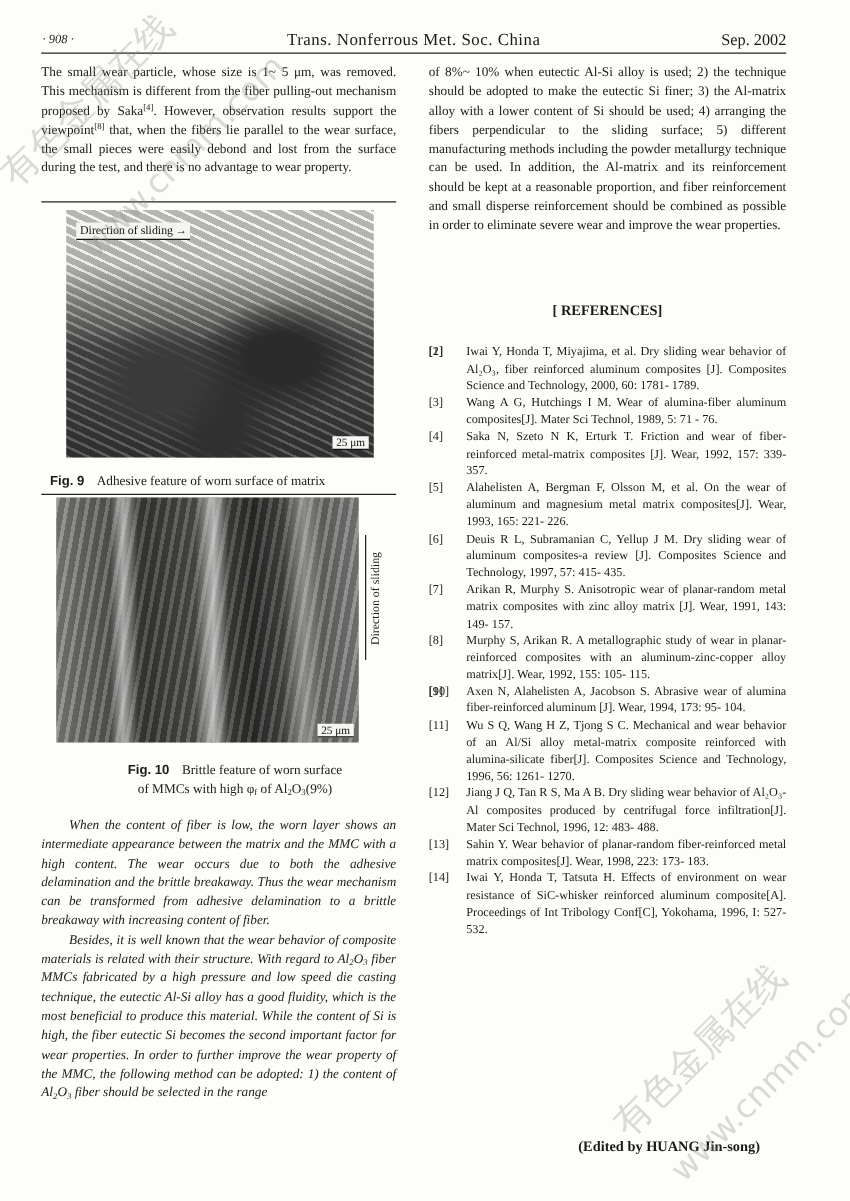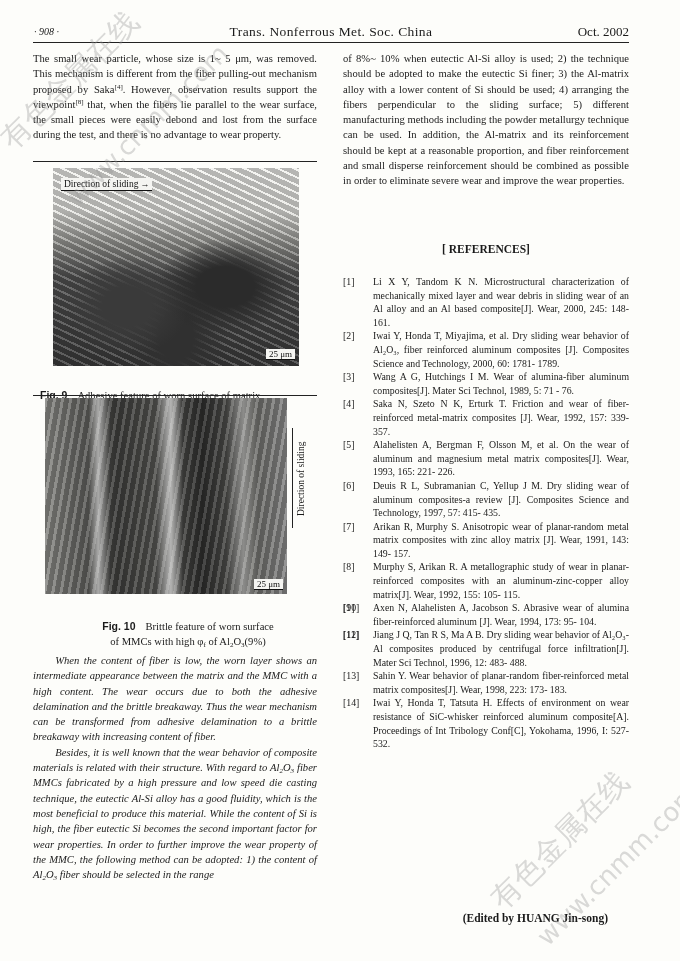--- a/index.html
+++ b/index.html
@@ -35,39 +35,39 @@
   }
   .dirlabel { position:absolute; font-size:9.5px; color:#111; }
   .d9 { left:8px; top:10px; background:#f4f4f1; padding:1px 3px; border-bottom:1px solid #111; }
   .d9::after { content:"→"; font-size:9px; margin-left:2px; }
   .scale { position:absolute; background:#f5f5f2; font-size:9px; padding:0 3px; border-bottom:1px solid #111; color:#111;}
   .s9 { right:4px; bottom:6px; }
   .s10 { right:4px; bottom:4px; }
   .d10 { position:absolute; left:292px; top:428px; width:14px; height:100px; }
   .d10 span { position:absolute; left:0; top:88px; transform:rotate(-90deg); transform-origin:0 0; white-space:nowrap; font-size:9.5px; }
   .d10 .arr { position:absolute; left:0; top:0; width:1px; height:100px; background:#222; }
-  .caption { position:absolute; font-size:10.6px;margin-top:10px; }
+  .caption { position:absolute; font-size:10.6px; }
   .cap9 { left:40px; top:379px; width:276px; }
   .cap10 { left:68px; top:609px; width:240px; text-align:center; line-height:15px; }
   .caption b { font-family:"Liberation Sans",sans-serif; font-weight:bold; font-size:10.5px; margin-right:10px; }
   .refhead { position:absolute; left:343px; top:243px; width:286px; text-align:center; font-weight:bold;
              font-family:"Liberation Serif",serif; font-size:11.5px; }
   .refs { position:absolute; left:343px; top:275px; width:286px; font-size:9.8px; line-height:13.6px; }
   .ref { position:relative; padding-left:30px; text-align:justify; margin-bottom:0; }
   .ref .num { position:absolute; left:0; top:0; }
   .edited { position:absolute; left:322px; top:912px; width:286px; text-align:right; font-weight:bold; font-size:11.5px; }
   .wm { position:absolute; color:rgba(150,150,150,0.35); font-family:"DejaVu Sans",sans-serif; font-size:30px; transform:rotate(-45deg); white-space:nowrap; pointer-events:none; }
 </style>
 </head>
 <body>
 
 <div class="header">
   <span class="pg">· 908 ·</span>
   <span class="jt">Trans. Nonferrous Met. Soc. China</span>
-  <span class="dt">Oct. 2002</span>
+  <span class="dt">Sep. 2002</span>
 </div>
 
 <div class="col left" style="top:51px;">
   <p><span>The small wear particle, whose size is 1~ 5 μm, was removed. This mechanism is different from the fiber pulling-out mechanism proposed by Saka</span><sup>[4]</sup><span>. However, observation results support the viewpoint</span><sup>[8]</sup><span> that, when the fibers lie parallel to the wear surface, the small pieces were easily debond and lost from the surface during the test, and there is no advantage to wear property.</span></p>
 </div>
 <div class="rule" style="top:161px;"></div>
 
 <div class="photo fig9">
   <span class="dirlabel d9">Direction of sliding</span>
   <span class="scale s9">25 μm</span>
@@ -94,31 +94,31 @@
   <p class="indent"><span>Besides, it is well known that the wear behavior of composite materials is related with their structure. With regard to Al</span><sub>2</sub><span>O</span><sub>3</sub><span> fiber MMCs fabricated by a high pressure and low speed die casting technique, the eutectic Al-Si alloy has a good fluidity, which is the most beneficial to produce this material. While the content of Si is high, the fiber eutectic Si becomes the second important factor for wear properties. In order to further improve the wear property of the MMC, the following method can be adopted: 1) the content of Al</span><sub>2</sub><span>O</span><sub>3</sub><span> fiber should be selected in the range</span></p>
 </div>
 
 <div class="col right" style="top:51px;">
   <p>of 8%~ 10% when eutectic Al-Si alloy is used; 2) the technique should be adopted to make the eutectic Si finer; 3) the Al-matrix alloy with a lower content of Si should be used; 4) arranging the fibers perpendicular to the sliding surface; 5) different manufacturing methods including the powder metallurgy technique can be used. In addition, the Al-matrix and its reinforcement should be kept at a reasonable proportion, and fiber reinforcement and small disperse reinforcement should be combined as possible in order to eliminate severe wear and improve the wear properties.</p>
 </div>
 
 <div class="refhead">[ REFERENCES]</div>
 
 <div class="refs">
-  <div class="ref"><span class="num">[1]</span><span>Li X Y, Tandom K N. Microstructural characterization of mechanically mixed layer and wear debris in sliding wear of an Al alloy and an Al based composite[J]. Wear, 2000, 245: 148- 161.</span></div>
+  <div class="ref"><span class="num">[1]</span></div>
   <div class="ref"><span class="num">[2]</span><span>Iwai Y, Honda T, Miyajima, et al. Dry sliding wear behavior of Al₂O₃, fiber reinforced aluminum composites [J]. Composites Science and Technology, 2000, 60: 1781- 1789.</span></div>
   <div class="ref"><span class="num">[3]</span><span>Wang A G, Hutchings I M. Wear of alumina-fiber aluminum composites[J]. Mater Sci Technol, 1989, 5: 71 - 76.</span></div>
   <div class="ref"><span class="num">[4]</span><span>Saka N, Szeto N K, Erturk T. Friction and wear of fiber-reinforced metal-matrix composites [J]. Wear, 1992, 157: 339- 357.</span></div>
   <div class="ref"><span class="num">[5]</span><span>Alahelisten A, Bergman F, Olsson M, et al. On the wear of aluminum and magnesium metal matrix composites[J]. Wear, 1993, 165: 221- 226.</span></div>
   <div class="ref"><span class="num">[6]</span><span>Deuis R L, Subramanian C, Yellup J M. Dry sliding wear of aluminum composites-a review [J]. Composites Science and Technology, 1997, 57: 415- 435.</span></div>
   <div class="ref"><span class="num">[7]</span><span>Arikan R, Murphy S. Anisotropic wear of planar-random metal matrix composites with zinc alloy matrix [J]. Wear, 1991, 143: 149- 157.</span></div>
   <div class="ref"><span class="num">[8]</span><span>Murphy S, Arikan R. A metallographic study of wear in planar-reinforced composites with an aluminum-zinc-copper alloy matrix[J]. Wear, 1992, 155: 105- 115.</span></div>
   <div class="ref"><span class="num">[9]</span></div>
   <div class="ref"><span class="num">[10]</span><span>Axen N, Alahelisten A, Jacobson S. Abrasive wear of alumina fiber-reinforced aluminum [J]. Wear, 1994, 173: 95- 104.</span></div>
-  <div class="ref"><span class="num">[11]</span></div>
+  <div class="ref"><span class="num">[11]</span><span>Wu S Q, Wang H Z, Tjong S C. Mechanical and wear behavior of an Al/Si alloy metal-matrix composite reinforced with alumina-silicate fiber[J]. Composites Science and Technology, 1996, 56: 1261- 1270.</span></div>
   <div class="ref"><span class="num">[12]</span><span>Jiang J Q, Tan R S, Ma A B. Dry sliding wear behavior of Al₂O₃-Al composites produced by centrifugal force infiltration[J]. Mater Sci Technol, 1996, 12: 483- 488.</span></div>
   <div class="ref"><span class="num">[13]</span><span>Sahin Y. Wear behavior of planar-random fiber-reinforced metal matrix composites[J]. Wear, 1998, 223: 173- 183.</span></div>
   <div class="ref"><span class="num">[14]</span><span>Iwai Y, Honda T, Tatsuta H. Effects of environment on wear resistance of SiC-whisker reinforced aluminum composite[A]. Proceedings of Int Tribology Conf[C], Yokohama, 1996, I: 527- 532.</span></div>
 </div>
 
 <div class="edited">(Edited by HUANG Jin-song)</div>
 
 <div class="wm" style="left:-20px; top:60px;">有色金属在线</div>
 <div class="wm" style="left:40px; top:110px; font-size:26px;">www.cnmm.com</div>
 <div class="wm" style="left:470px; top:820px;">有色金属在线</div>

